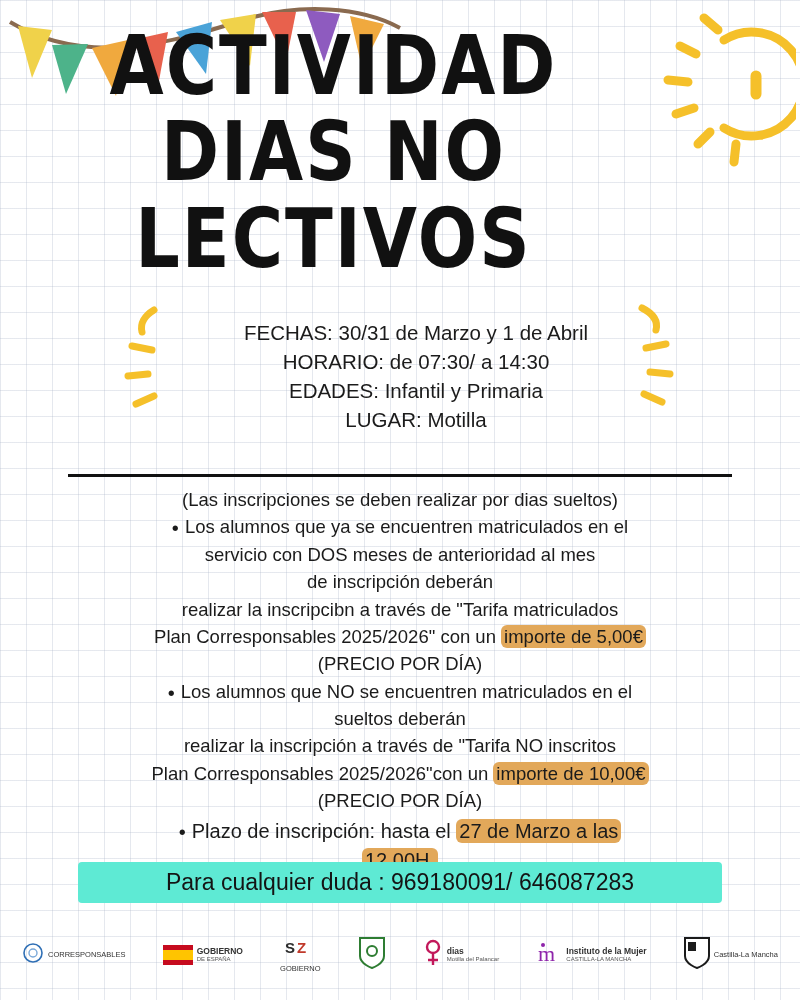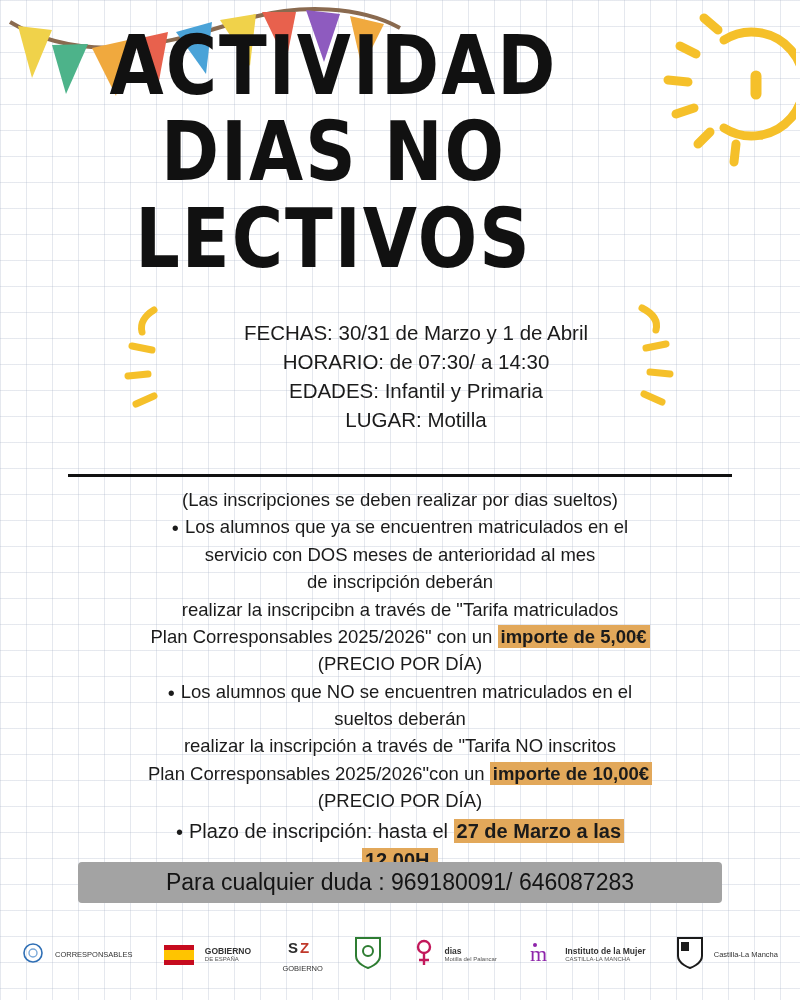--- a/index.html
+++ b/index.html
@@ -89,51 +89,50 @@
   .bullet-line .dot {
     display: inline-block;
     font-size: 20px;
     line-height: 1;
     vertical-align: middle;
     margin-right: 6px;
   }
   .hl {
     background: #e2a85a;
     padding: 1px 3px;
-    border-radius: 0;
-    font-weight: bold;
+    border-radius: 6px;
   }
 
   
   .contact {
     position: absolute;
     top: 862px;
     left: 78px;
     width: 644px;
     text-align: center;
-    background: #a3a3a3;
+    background: #5eead4;
     border-radius: 4px;
     padding: 7px 10px;
     font-size: 23px;
     color: #141414;
   }
 
   
   .logos {
     position: absolute;
     bottom: 10px;
     left: 0;
     width: 800px;
     height: 70px;
     display: flex;
     align-items: center;
     justify-content: space-between;
     padding: 0 22px;
   }
-  .logo { display: flex; align-items: center; gap: 11px; }
+  .logo { display: flex; align-items: center; gap: 4px; }
   .logo-txt { font-size: 7.5px; line-height: 1.15; color: #333; }
   .logo-txt b { font-size: 8.5px; display: block; }
   .logo-sub { font-size: 6px; color: #555; display: block; }
   .flag { width: 30px; height: 20px; display: flex; flex-direction: column; }
   .flag i { display: block; width: 100%; }
   .flag .red { height: 25%; background: #c60b1e; }
   .flag .yel { height: 50%; background: #ffc400; }
 </style>
 </head>
 <body>

